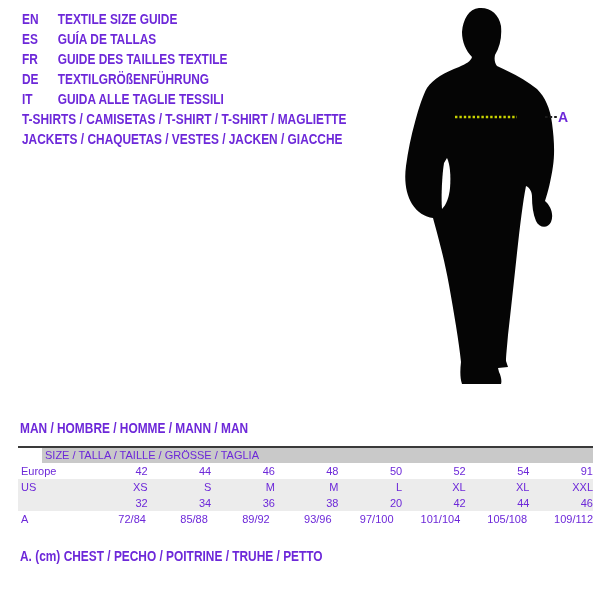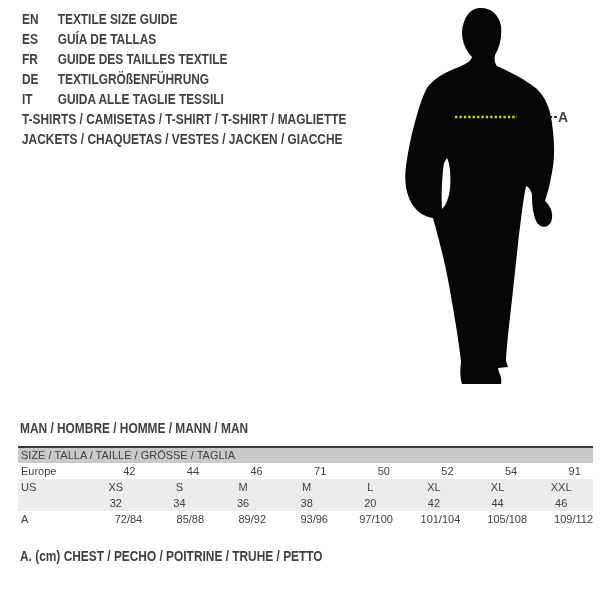--- a/index.html
+++ b/index.html
@@ -3,21 +3,21 @@
 <meta charset="utf-8">
 <style>
   html, body { margin: 0; padding: 0; background: #ffffff; }
   .page {
     position: relative;
     width: 600px;
     height: 600px;
     background: #ffffff;
     overflow: hidden;
     font-family: "Liberation Sans", sans-serif;
-    color: #404040;
+    color: #6d28d9;
   }
 
   
   .lang-block {
     position: absolute;
     left: 22px;
     top: 9px;
     transform: scaleX(0.85);
     transform-origin: 0 0;
   }
@@ -79,29 +79,30 @@
     top: 446px;
     width: 575px;
     border-top: 2px solid #3a3a3a;
     font-size: 11px;
   }
   .t-header {
     background: #c9c9c9;
     height: 15px;
     line-height: 15px;
     padding-left: 3px;
+    margin-left: 24px;
   }
   .t-row {
     display: grid;
     grid-template-columns: 66px repeat(8, 1fr);
     height: 16px;
     align-items: center;
   }
   .t-row .t-label { padding-left: 3px; }
-  .t-cell { text-align: center; }
+  .t-cell { text-align: right; }
   .bg-alt { background: #ececec; }
   .bg-white { background: #ffffff; gap: 27px; }
 
   
   .footnote {
     position: absolute;
     left: 20px;
     top: 548px;
     font-weight: bold;
     font-size: 14px;
@@ -187,21 +188,21 @@
   <div class="man-title">MAN / HOMBRE / HOMME / MANN / MAN</div>
 
   <div class="size-table">
     <div class="t-header">SIZE / TALLA / TAILLE / GRÖSSE / TAGLIA</div>
 
     <div class="t-row bg-white">
       <span class="t-label">Europe</span>
       <span class="t-cell">42</span>
       <span class="t-cell">44</span>
       <span class="t-cell">46</span>
-      <span class="t-cell">71</span>
+      <span class="t-cell">48</span>
       <span class="t-cell">50</span>
       <span class="t-cell">52</span>
       <span class="t-cell">54</span>
       <span class="t-cell">91</span>
     </div>
 
     <div class="t-row bg-alt">
       <span class="t-label">US</span>
       <span class="t-cell">XS</span>
       <span class="t-cell">S</span>

